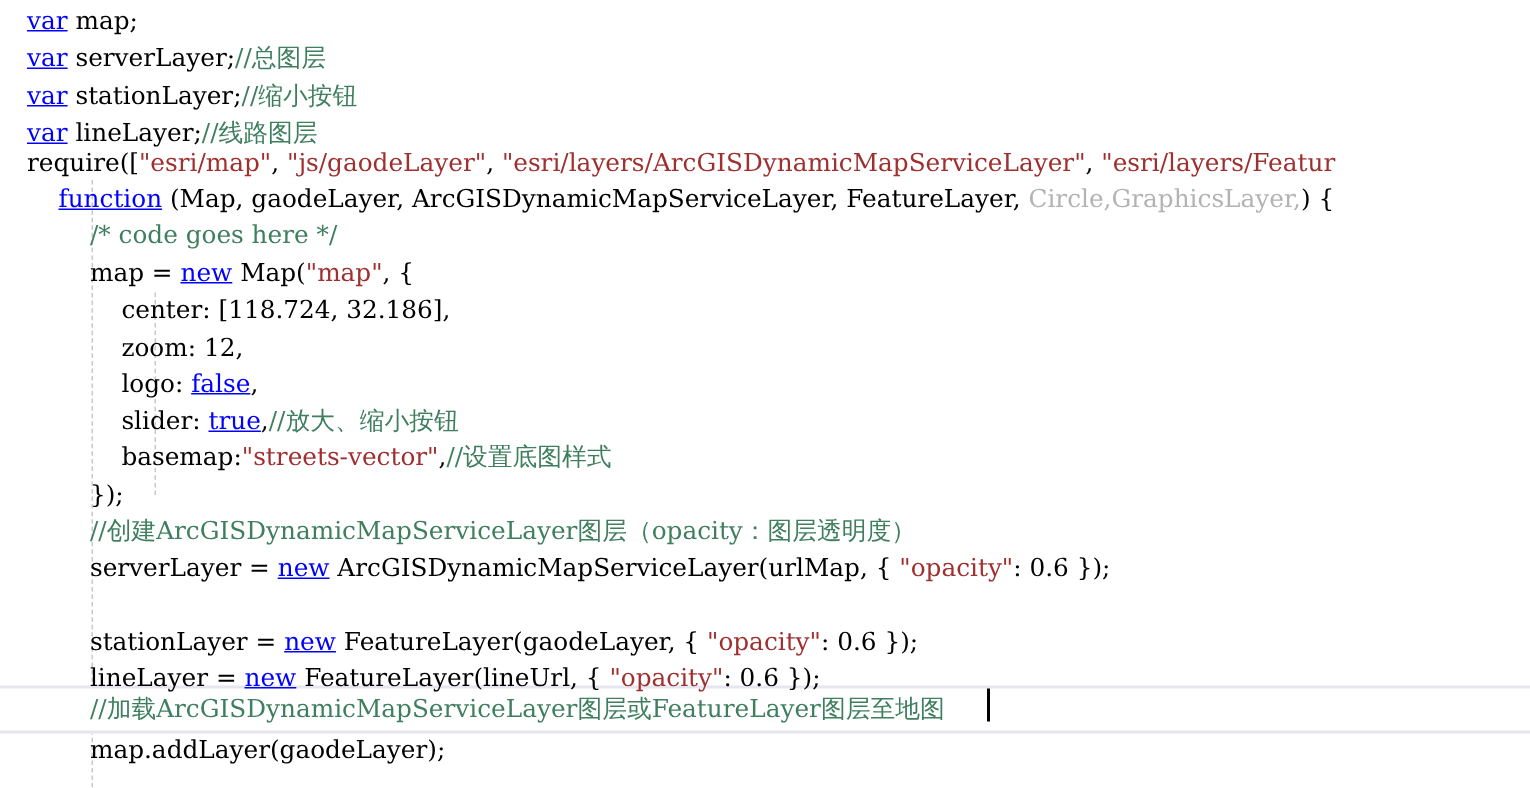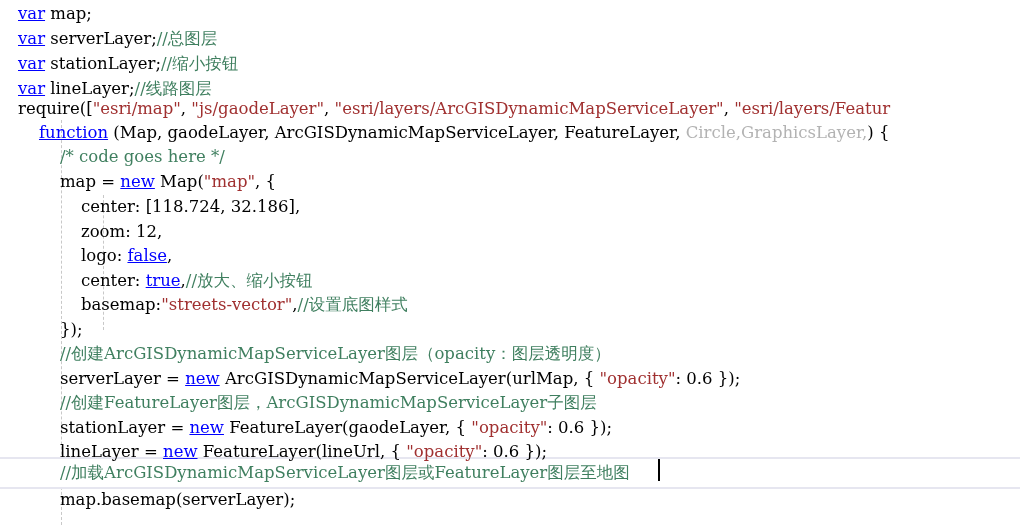--- a/index.html
+++ b/index.html
@@ -94,27 +94,27 @@
       <div class="line" style="top: 26px; left: 18px;"><span class="kw">var</span><span class="plain"> serverLayer;</span><span class="cmt">//总图层</span></div>
       <div class="line" style="top: 51px; left: 18px;"><span class="kw">var</span><span class="plain"> stationLayer;</span><span class="cmt">//缩小按钮</span></div>
       <div class="line" style="top: 76px; left: 18px;"><span class="kw">var</span><span class="plain"> lineLayer;</span><span class="cmt">//线路图层</span></div>
       <div class="line" style="top: 96px; left: 18px;"><span class="plain">require([</span><span class="str">"esri/map"</span><span class="plain">, </span><span class="str">"js/gaodeLayer"</span><span class="plain">, </span><span class="str">"esri/layers/ArcGISDynamicMapServiceLayer"</span><span class="plain">, </span><span class="str">"esri/layers/Featur</span></div>
       <div class="line" style="top: 120px; left: 18px;"><span class="plain">    </span><span class="kw">function</span><span class="plain"> (Map, gaodeLayer, ArcGISDynamicMapServiceLayer, FeatureLayer, </span><span class="dim">Circle,GraphicsLayer,</span><span class="plain">) {</span></div>
       <div class="line" style="top: 144px; left: 18px;"><span class="plain">        </span><span class="cmt">/* code goes here */</span></div>
       <div class="line" style="top: 169px; left: 18px;"><span class="plain">        map = </span><span class="kw">new</span><span class="plain"> Map(</span><span class="str">"map"</span><span class="plain">, {</span></div>
       <div class="line" style="top: 194px; left: 18px;"><span class="plain">            center: [118.724, 32.186],</span></div>
       <div class="line" style="top: 219px; left: 18px;"><span class="plain">            zoom: 12,</span></div>
       <div class="line" style="top: 243px; left: 18px;"><span class="plain">            logo: </span><span class="kw">false</span><span class="plain">,</span></div>
-      <div class="line" style="top: 268px; left: 18px;"><span class="plain">            center: </span><span class="kw">true</span><span class="plain">,</span><span class="cmt">//放大、缩小按钮</span></div>
+      <div class="line" style="top: 268px; left: 18px;"><span class="plain">            slider: </span><span class="kw">true</span><span class="plain">,</span><span class="cmt">//放大、缩小按钮</span></div>
       <div class="line" style="top: 292px; left: 18px;"><span class="plain">            basemap:</span><span class="str">"streets-vector"</span><span class="plain">,</span><span class="cmt">//设置底图样式</span></div>
       <div class="line" style="top: 317px; left: 18px;"><span class="plain">        });</span></div>
       <div class="line" style="top: 341px; left: 18px;"><span class="plain">        </span><span class="cmt">//创建ArcGISDynamicMapServiceLayer图层（opacity：图层透明度）</span></div>
       <div class="line" style="top: 366px; left: 18px;"><span class="plain">        serverLayer = </span><span class="kw">new</span><span class="plain"> ArcGISDynamicMapServiceLayer(urlMap, { </span><span class="str">"opacity"</span><span class="plain">: 0.6 });</span></div>
-      <div class="line" style="top: 390px; left: 18px;"><span class="plain">        </span><span class="cmt">//创建FeatureLayer图层，ArcGISDynamicMapServiceLayer子图层</span></div>
+      <div class="line" style="top: 390px; left: 18px;"><span class="plain">        </span></div>
       <div class="line" style="top: 415px; left: 18px;"><span class="plain">        stationLayer = </span><span class="kw">new</span><span class="plain"> FeatureLayer(gaodeLayer, { </span><span class="str">"opacity"</span><span class="plain">: 0.6 });</span></div>
       <div class="line" style="top: 439px; left: 18px;"><span class="plain">        lineLayer = </span><span class="kw">new</span><span class="plain"> FeatureLayer(lineUrl, { </span><span class="str">"opacity"</span><span class="plain">: 0.6 });</span></div>
       <div class="line" style="top: 460px; left: 18px;"><span class="plain">        </span><span class="cmt">//加载ArcGISDynamicMapServiceLayer图层或FeatureLayer图层至地图</span></div>
-      <div class="line" style="top: 487px; left: 18px;"><span class="plain">        map.basemap(serverLayer);</span></div>
+      <div class="line" style="top: 487px; left: 18px;"><span class="plain">        map.addLayer(gaodeLayer);</span></div>
     </div>
 
   <div id="caret" class="caret" style="left: 658px; top: 459px; height: 22px;"></div>
 
 </div>
 
 </body></html>

